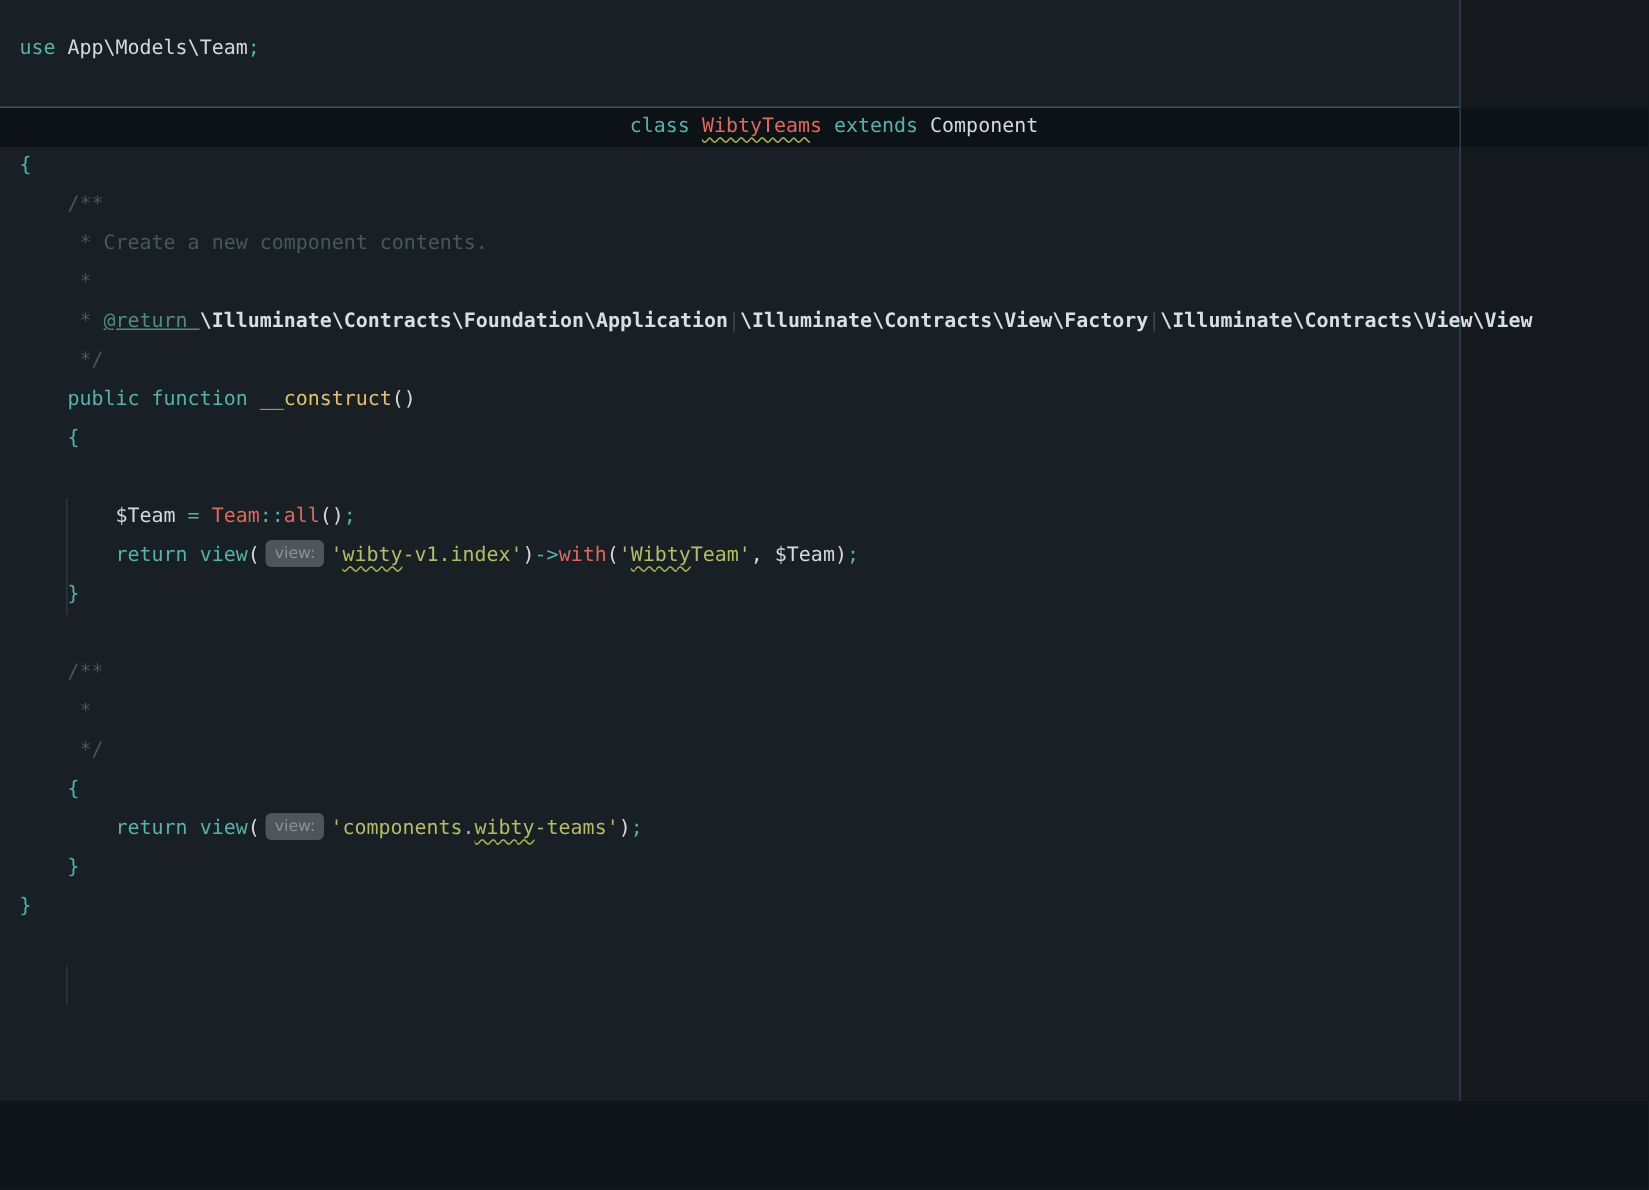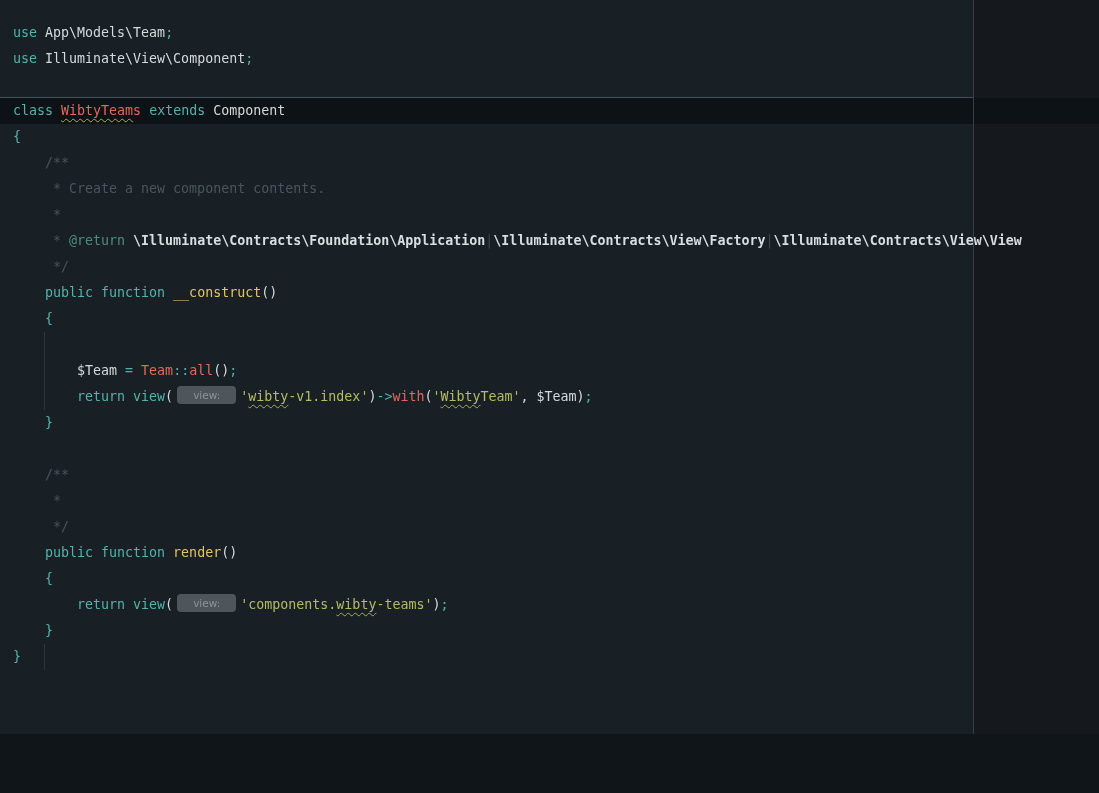--- a/index.html
+++ b/index.html
@@ -9,68 +9,66 @@
     font-family:"DejaVu Sans Mono","Liberation Mono",monospace;
     font-size:13.3px;color:#D4D9DA;
   }
   .right-strip{position:absolute;left:974px;top:0;width:125px;height:100%;background:#15191E;z-index:0;}
   .margin-guide{position:absolute;left:973px;top:0;width:1px;height:100%;background:#333E45;z-index:5;}
   .indent-guide{position:absolute;width:1px;background:#2C363D;z-index:3;}
   #indent-guide-construct{left:44px;top:332px;height:78px;}
   #indent-guide-render{left:44px;top:644px;height:26px;}
   .code{position:absolute;left:0;top:20px;width:100%;z-index:2;}
   .code-line{height:26px;line-height:26px;white-space:pre;padding-left:13px;position:relative;}
-  .code-line.highlight{background:#0C1216;}
+  .code-line.highlight{background:#0C1216;text-align:center;}
   .code-line.sep::before{content:"";position:absolute;left:0;top:-1px;width:973px;height:1px;background:#41525B;z-index:4;}
   .tk-kw{color:#53B2AA;}
   .tk-txt{color:#D4D9DA;}
   .tk-fn{color:#E3C266;}
   .tk-cls{color:#E0685C;}
   .tk-str{color:#B4BD62;}
   .tk-cmt{color:#47565F;}
-  .tk-tag{color:#4E8A82;}
+  .tk-tag{color:#4E8A82;text-decoration:underline;}
   .tk-pipe{color:#3A454C;}
   .tk-type{color:#D9DEE0;font-weight:bold;}
   .tk-hint{
     display:inline-block;background:#4F565B;color:#8A9297;border-radius:4px;
-    font-size:10.5px;line-height:16px;padding:1px 16px;margin:0 4px;vertical-align:2px;
+    font-size:10.5px;line-height:16px;padding:1px 6px;margin:0 4px;vertical-align:2px;
     font-family:"DejaVu Sans","Liberation Sans",sans-serif;
   }
   .u-warn{text-decoration:underline;text-decoration-style:wavy;text-decoration-color:#A3B044;
     text-decoration-thickness:1px;text-underline-offset:3px;text-decoration-skip-ink:none;}
   .u-err{text-decoration:underline;text-decoration-style:wavy;text-decoration-color:#C3503F;
     text-decoration-thickness:1px;text-underline-offset:3px;text-decoration-skip-ink:none;}
 </style>
 </head>
 <body>
 
 <div class="screen">
   <div class="right-strip"></div>
   <div class="code">
       <div class="code-line"><span class="tk-kw">use </span><span class="tk-txt">App\Models\Team</span><span class="tk-kw">;</span></div>
-      <div class="code-line"><span class="tk-kw">use </span><span class="tk-txt">Illuminate\View\Component</span><span class="tk-kw">;</span></div>
       <div class="code-line"></div>
       <div class="code-line highlight sep"><span class="tk-kw">class </span><span class="tk-cls u-warn">WibtyTeam</span><span class="tk-cls">s</span><span class="tk-kw"> extends </span><span class="tk-txt">Component</span></div>
       <div class="code-line"><span class="tk-kw">{</span></div>
       <div class="code-line"><span class="tk-cmt">    /**</span></div>
       <div class="code-line"><span class="tk-cmt">     * Create a new component contents.</span></div>
       <div class="code-line"><span class="tk-cmt">     *</span></div>
       <div class="code-line"><span class="tk-cmt">     * </span><span class="tk-tag">@return </span><span class="tk-type">\Illuminate\Contracts\Foundation\Application</span><span class="tk-pipe">|</span><span class="tk-type">\Illuminate\Contracts\View\Factory</span><span class="tk-pipe">|</span><span class="tk-type">\Illuminate\Contracts\View\View</span></div>
       <div class="code-line"><span class="tk-cmt">     */</span></div>
       <div class="code-line"><span class="tk-kw">    public function </span><span class="tk-fn">__construct</span><span class="tk-txt">()</span></div>
       <div class="code-line"><span class="tk-kw">    {</span></div>
       <div class="code-line"></div>
       <div class="code-line"><span class="tk-txt">        $Team </span><span class="tk-kw">= </span><span class="tk-cls">Team</span><span class="tk-kw">::</span><span class="tk-cls">all</span><span class="tk-txt">()</span><span class="tk-kw">;</span></div>
       <div class="code-line"><span class="tk-txt">        </span><span class="tk-kw">return view</span><span class="tk-txt">(</span><span class="tk-hint">view:</span><span class="tk-str">'</span><span class="tk-str u-warn">wibty</span><span class="tk-str">-v1.index'</span><span class="tk-txt">)</span><span class="tk-kw">-&gt;</span><span class="tk-cls">with</span><span class="tk-txt">(</span><span class="tk-str">'</span><span class="tk-str u-warn">Wibty</span><span class="tk-str">Team'</span><span class="tk-txt">, </span><span class="tk-txt">$Team</span><span class="tk-txt">)</span><span class="tk-kw">;</span></div>
       <div class="code-line"><span class="tk-kw">    }</span></div>
       <div class="code-line"></div>
       <div class="code-line"><span class="tk-cmt">    /**</span></div>
       <div class="code-line"><span class="tk-cmt">     *</span></div>
       <div class="code-line"><span class="tk-cmt">     */</span></div>
-      <div class="code-line"><span class="tk-kw">    public function </span><span class="tk-fn">render</span><span class="tk-txt">()</span></div>
       <div class="code-line"><span class="tk-kw">    {</span></div>
       <div class="code-line"><span class="tk-txt">        </span><span class="tk-kw">return view</span><span class="tk-txt">(</span><span class="tk-hint">view:</span><span class="tk-str">'components.</span><span class="tk-str u-warn">wibty</span><span class="tk-str">-teams'</span><span class="tk-txt">)</span><span class="tk-kw">;</span></div>
       <div class="code-line"><span class="tk-kw">    }</span></div>
       <div class="code-line"><span class="tk-kw">}</span></div>
     </div>
   <div class="indent-guide" id="indent-guide-construct"></div>
   <div class="indent-guide" id="indent-guide-render"></div>
   <div class="margin-guide"></div>
 </div>
 

